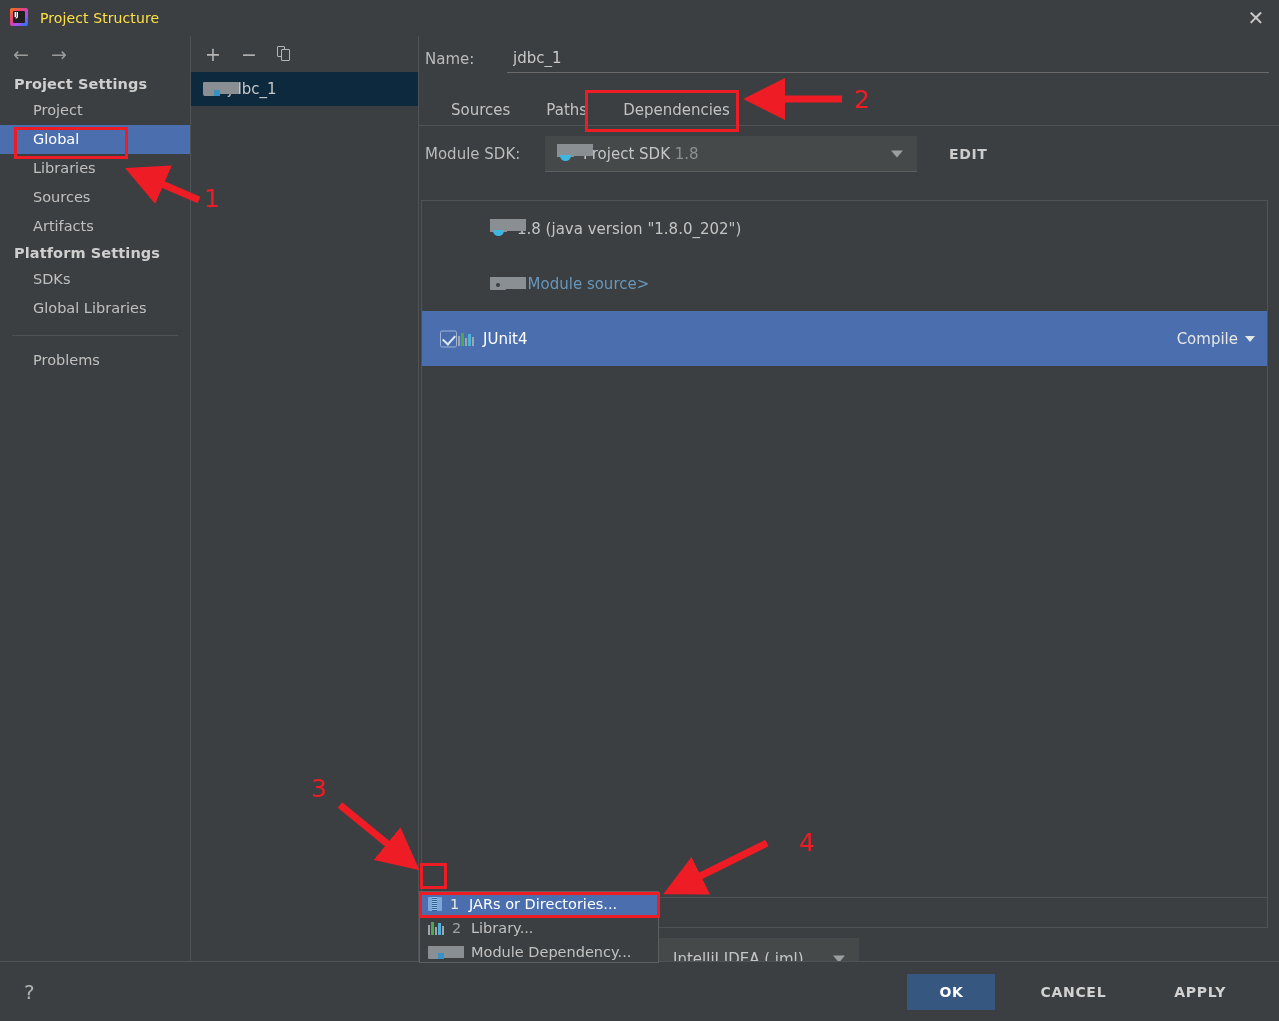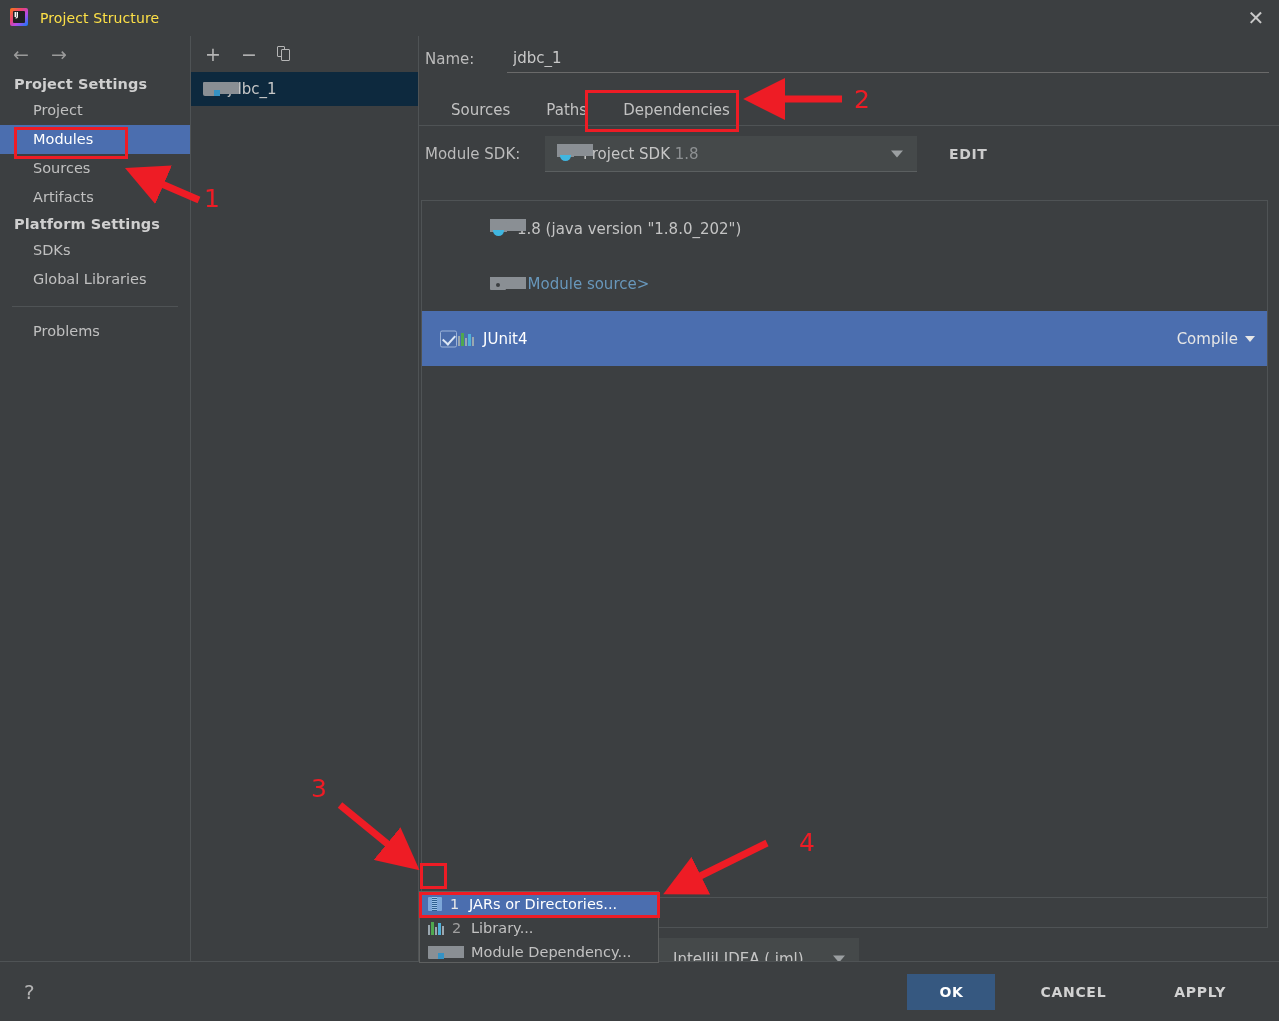--- a/index.html
+++ b/index.html
@@ -332,21 +332,22 @@
   </div>
 
   <div class="sidebar">
     <div class="nav-arrows">
       <div class="nav-arrow">←</div>
       <div class="nav-arrow">→</div>
     </div>
 
     <div class="side-group-title">Project Settings</div>
     <div class="side-item">Project</div>
-    <div class="side-item selected">Modules</div>
+    <div class="side-item selected">Global</div>
+    <div class="side-item">Libraries</div>
     <div class="side-item">Sources</div>
     <div class="side-item">Artifacts</div>
 
     <div class="side-group-title">Platform Settings</div>
     <div class="side-item">SDKs</div>
     <div class="side-item">Global Libraries</div>
 
     <div class="side-sep"></div>
     <div class="side-item">Problems</div>
   </div>

